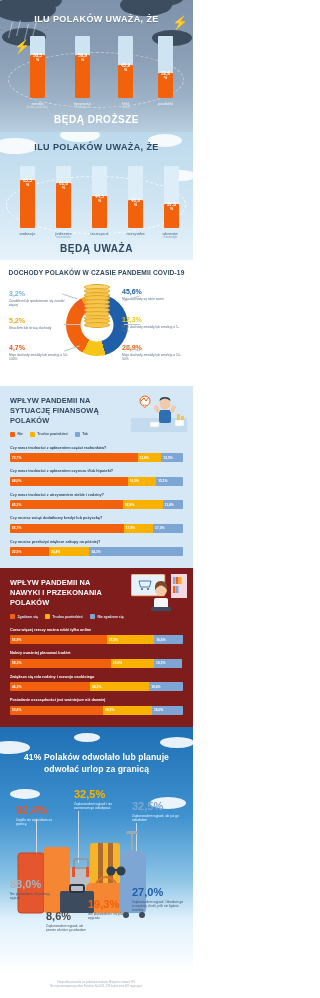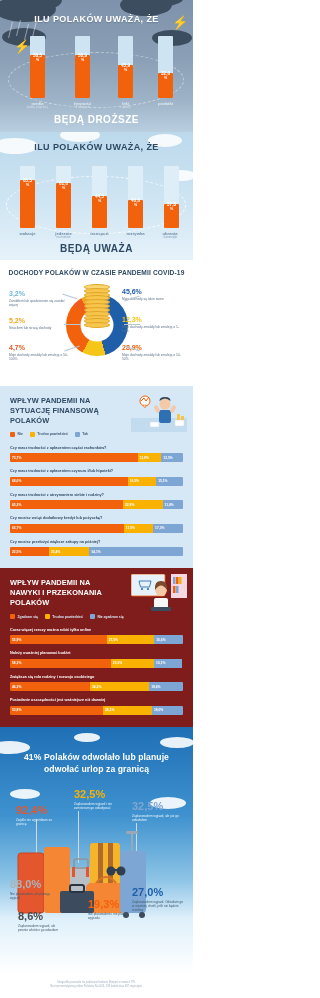--- a/index.html
+++ b/index.html
@@ -548,21 +548,21 @@
       <rect x="70" y="58" width="14" height="7" rx="2" fill="none" stroke="#2a3543" stroke-width="2"></rect>
       <circle cx="111" cy="44" r="4.5" fill="#2f3f52"></circle>
         <circle cx="121" cy="44" r="4.5" fill="#2f3f52"></circle>
       <rect x="114" y="42" width="5" height="2" fill="#2f3f52"></rect>
     </svg>
 
     <div class="vlbl" style="left:10px;top:152px;width:42px">
       <div class="pct" style="color:#a9b4bd">88,0%</div>
       <div class="txt">Nie planowałem, ale planuję wyjazd</div>
     </div>
-    <div class="vlbl" style="left:18px;top:184px;width:48px">
+    <div class="vlbl" style="left:46px;top:184px;width:48px">
       <div class="pct" style="color:#4a4a4a">8,6%</div>
       <div class="txt">Zaplanowałem wyjazd, ale pewnie wkrótce go odwołam</div>
     </div>
     <div class="vlbl" style="left:88px;top:172px;width:42px">
       <div class="pct" style="color:#f2610c">19,3%</div>
       <div class="txt">Nie planowałem i nie planuję wyjazdu</div>
     </div>
     <div class="vlbl" style="left:132px;top:160px;width:52px">
       <div class="pct" style="color:#1f5ea8">27,0%</div>
       <div class="txt">Zaplanowałem wyjazd. Odwołam go w ostatniej chwili, jeśli nie będzie możliwy</div>

